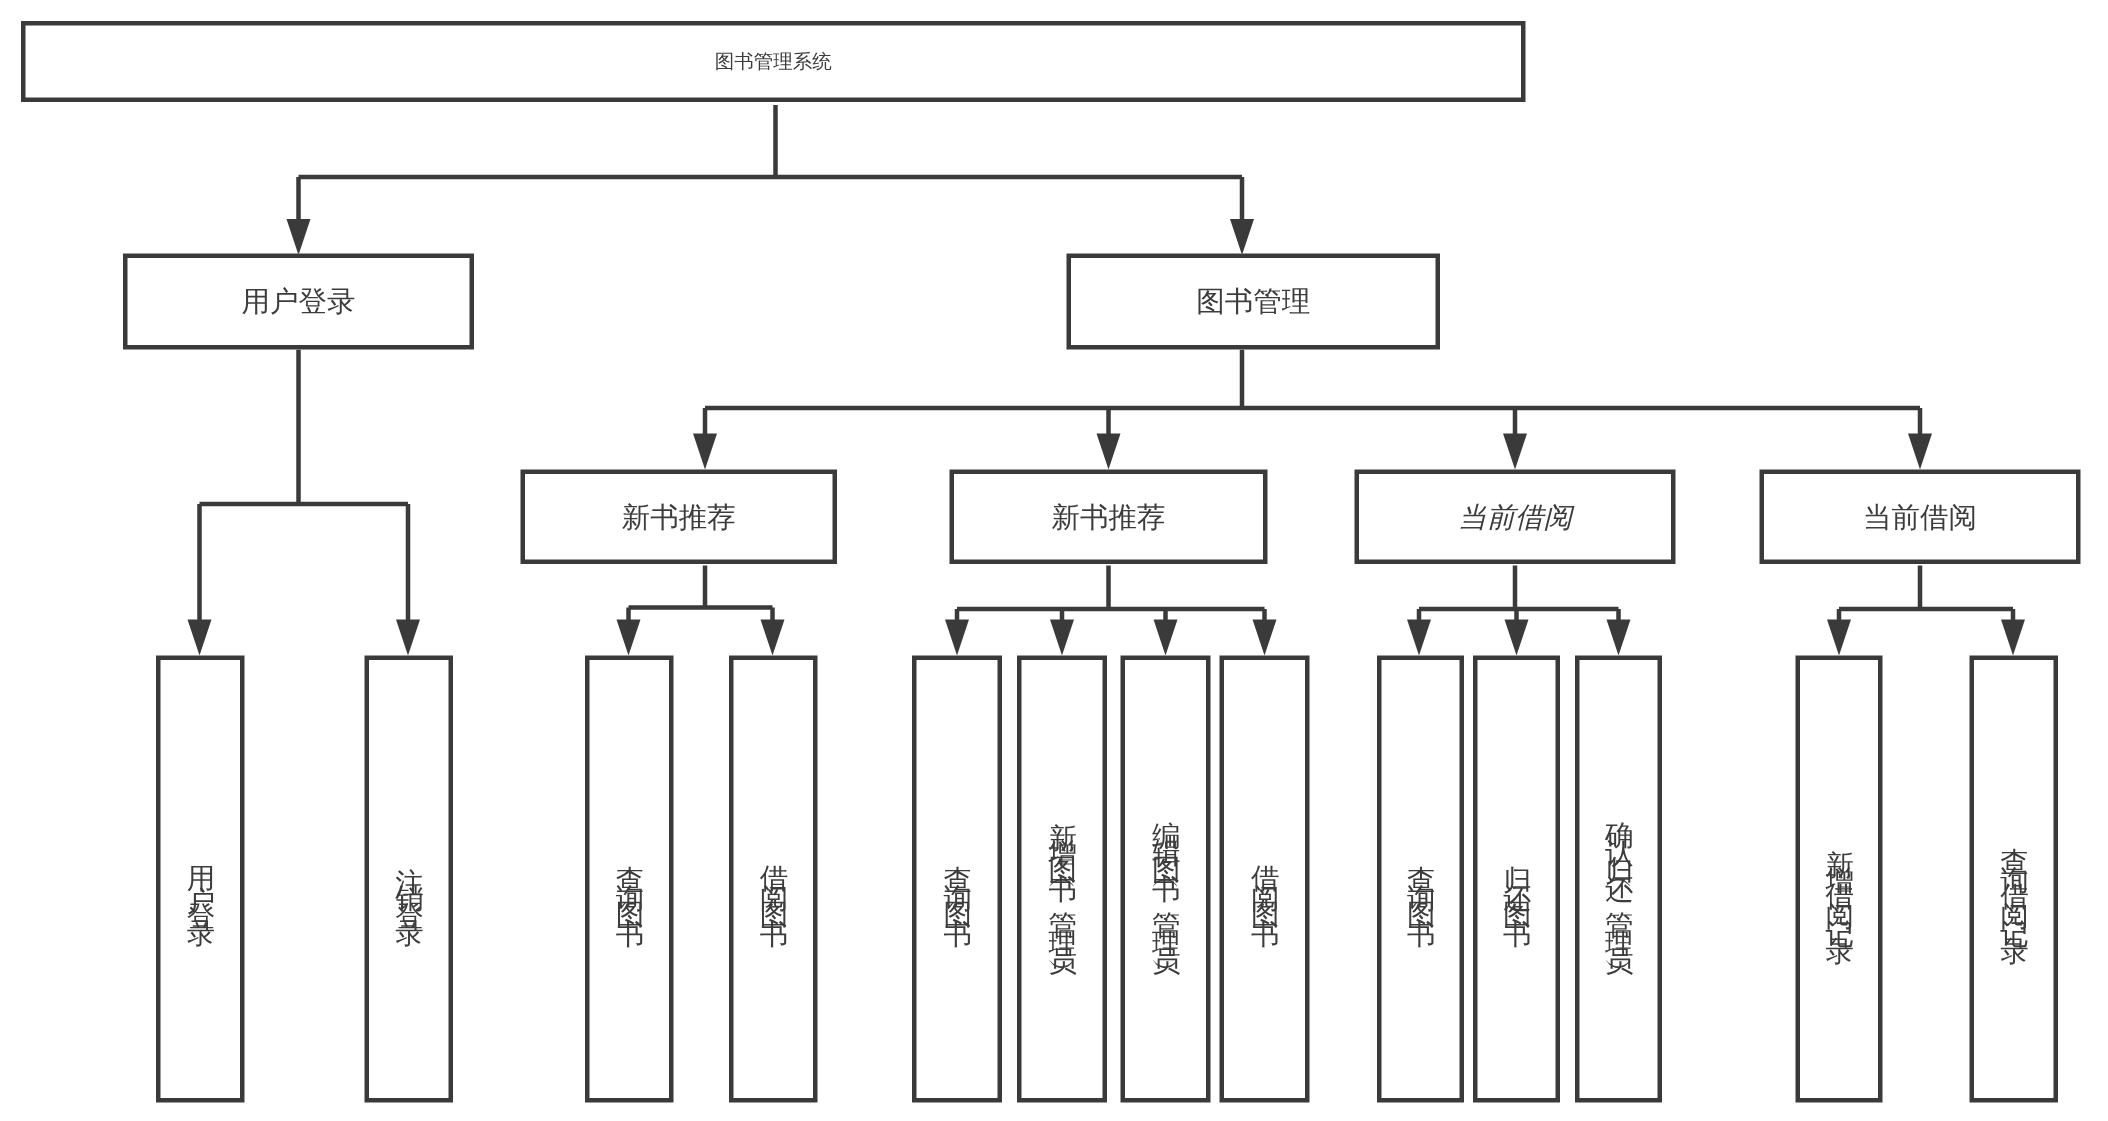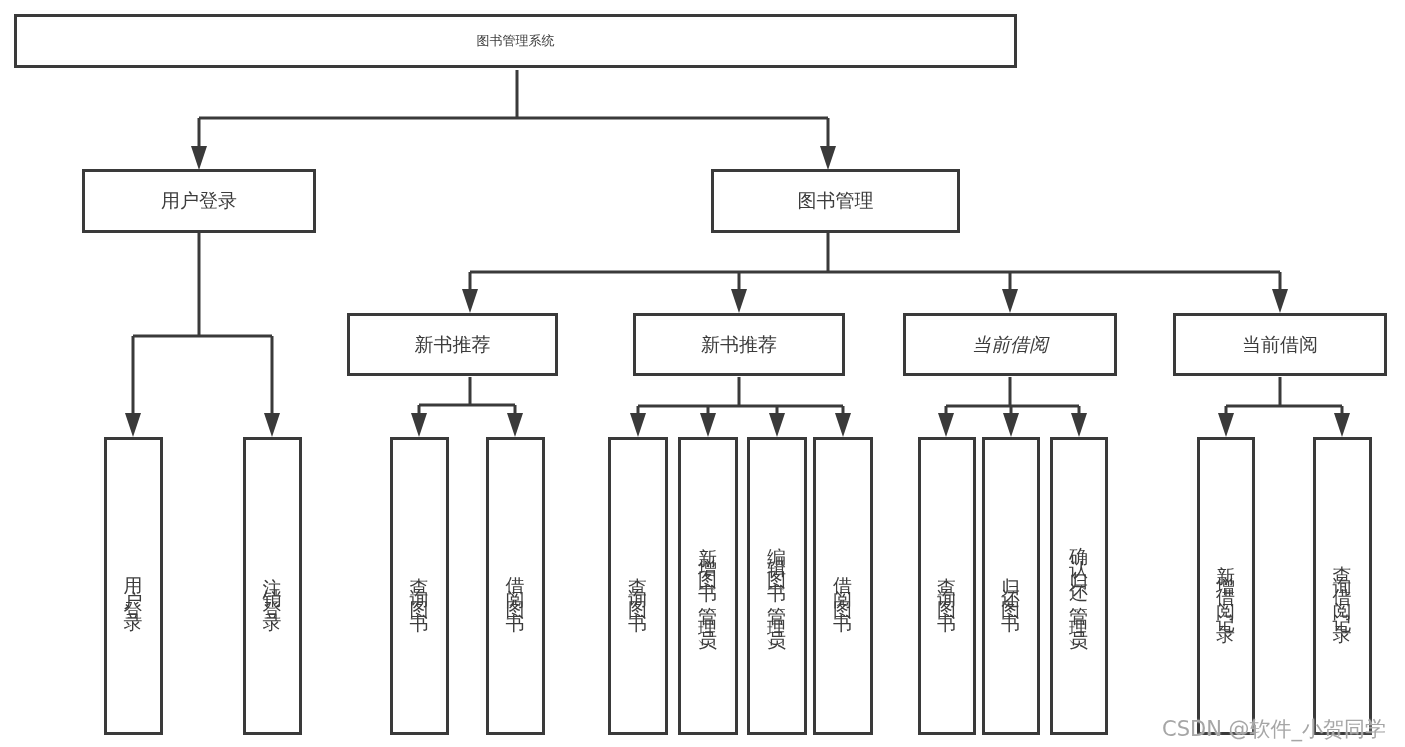--- a/index.html
+++ b/index.html
@@ -142,15 +142,14 @@
     <span class="vlabel">确认归还（管理员）</span>
   </div>
 
   <div class="box" style="left:1197px; top:437px; width:58px; height:298px;">
     <span class="vlabel">新增借阅记录</span>
   </div>
   <div class="box" style="left:1313px; top:437px; width:59px; height:298px;">
     <span class="vlabel">查询借阅记录</span>
   </div>
 
-  <div class="watermark">CSDN @软件_小贺同学</div>
 
 </div>
 
 </body></html>

